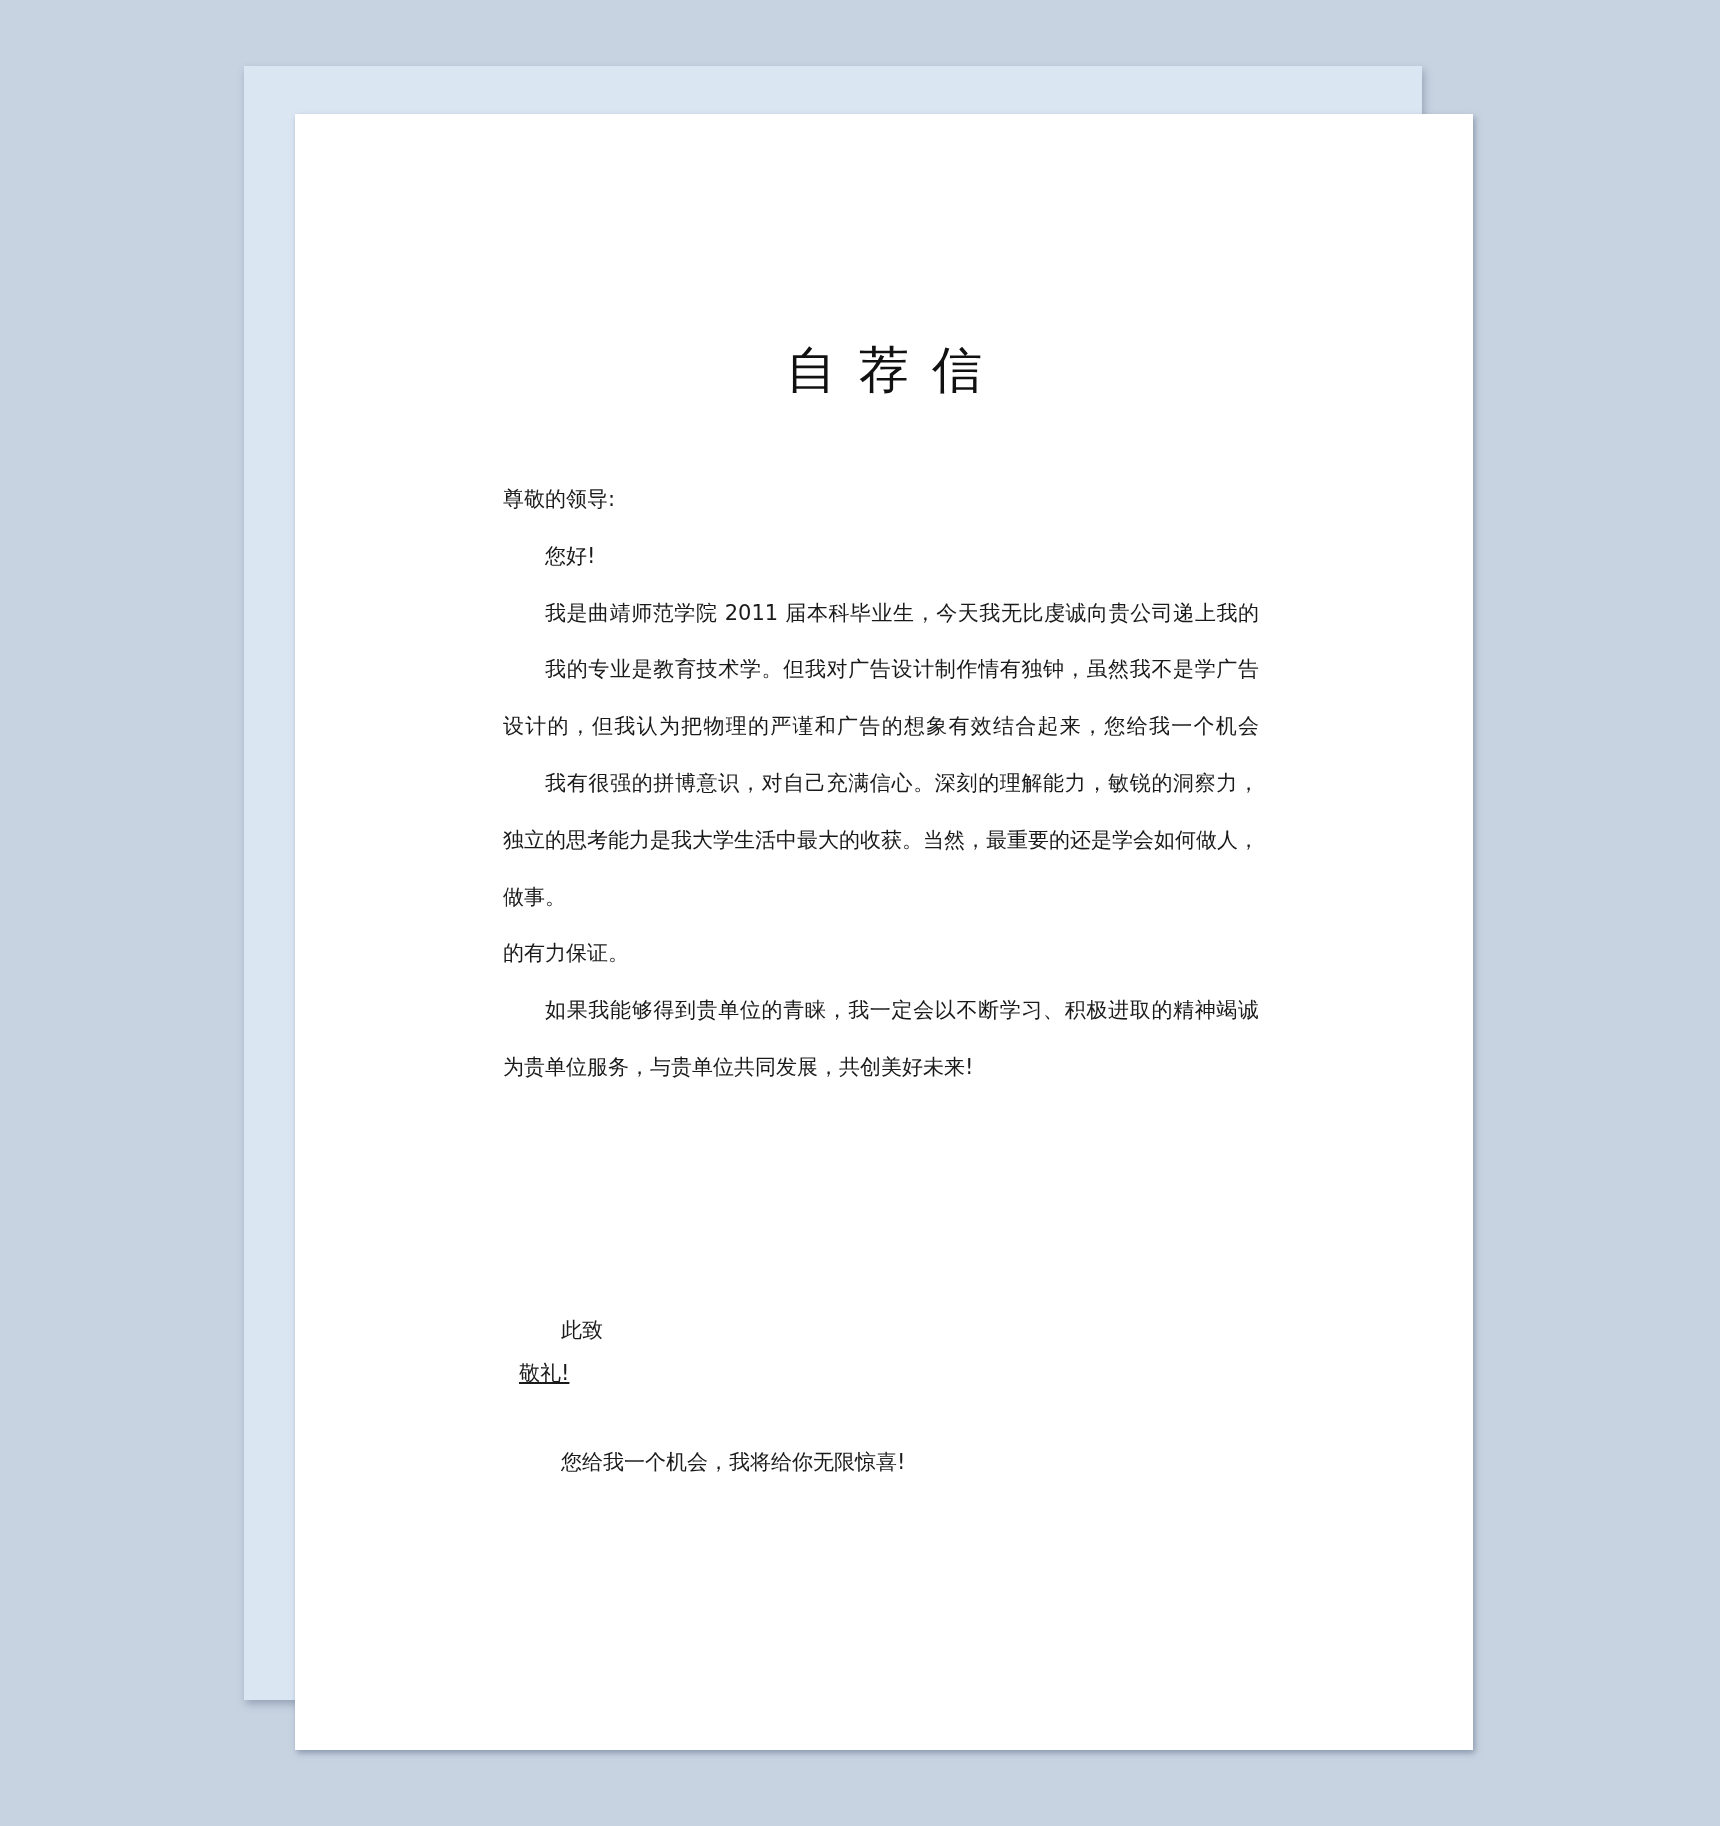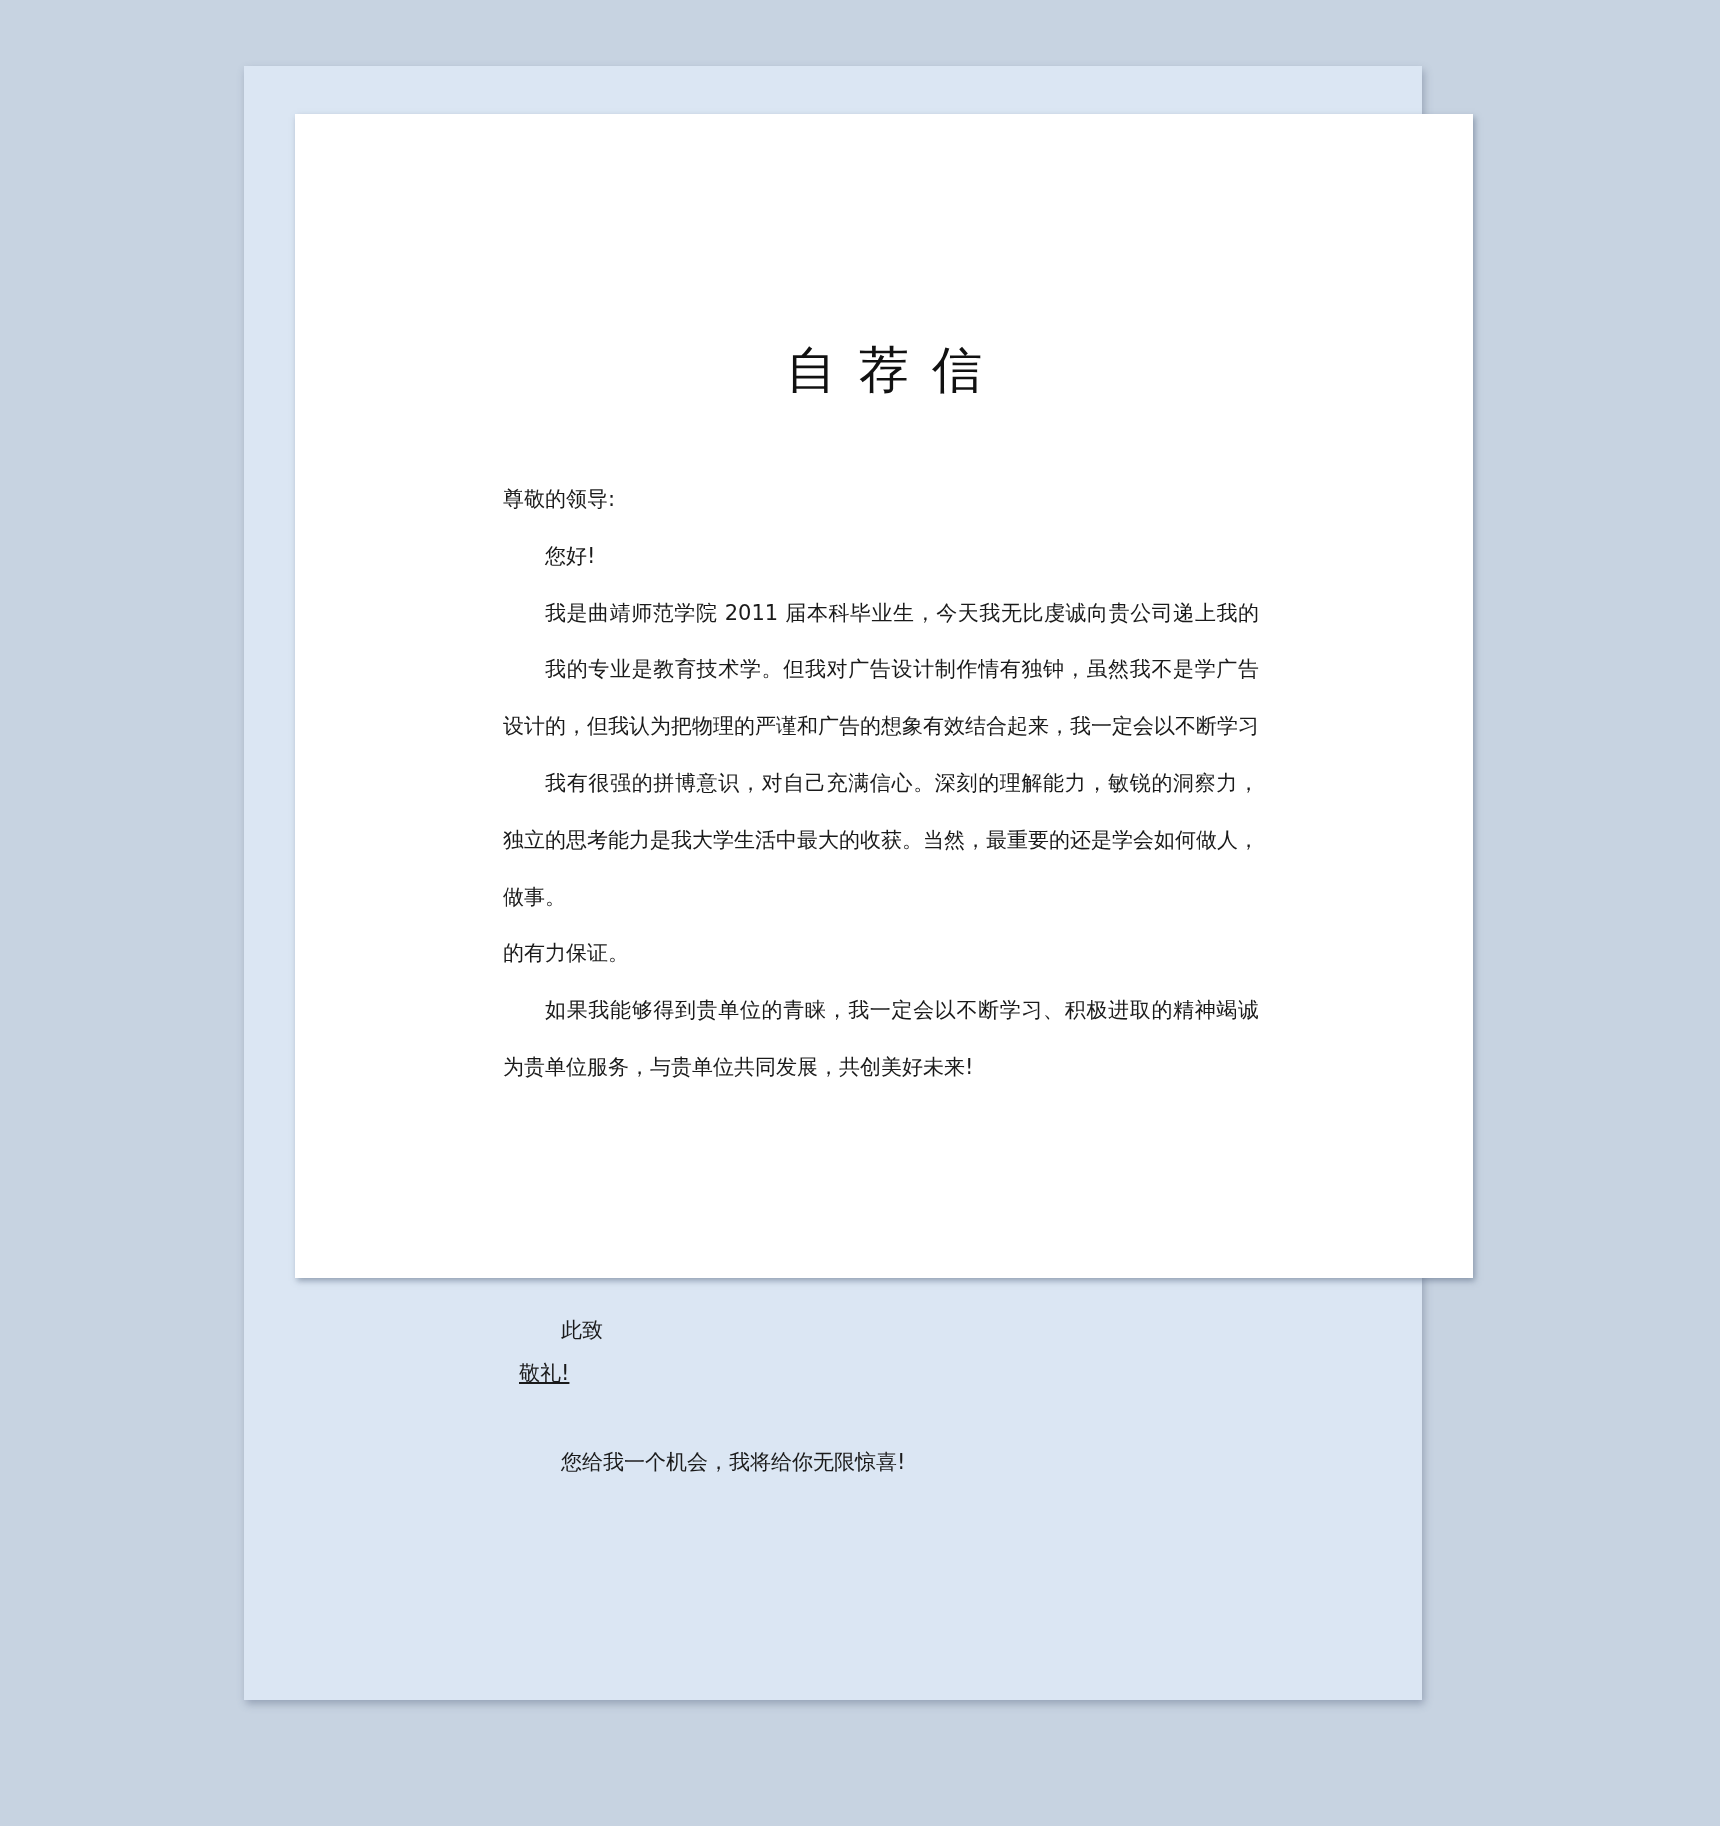--- a/index.html
+++ b/index.html
@@ -21,21 +21,21 @@
     width: 1178px;
     height: 1634px;
     background: #dbe6f3;
     box-shadow: 2px 4px 8px rgba(90, 105, 130, 0.45);
   }
   .front-page {
     position: absolute;
     left: 295px;
     top: 114px;
     width: 1178px;
-    height: 1164px;
+    height: 1636px;
     background: #ffffff;
     box-shadow: 2px 3px 6px rgba(90, 105, 130, 0.55);
   }
   .title {
     position: absolute;
     left: 0;
     right: 0;
     top: 226px;
     text-align: center;
     font-size: 50px;
@@ -86,21 +86,21 @@
 <div class="front-page">
   <div class="title">自荐信</div>
 
   <div class="body-text">
     <span class="line last">尊敬的领导:</span>
     <span class="line last indent">您好!</span>
 
     <span class="line indent">我是曲靖师范学院 2011 届本科毕业生，今天我无比虔诚向贵公司递上我的</span>
 
     <span class="line indent">我的专业是教育技术学。但我对广告设计制作情有独钟，虽然我不是学广告</span>
-    <span class="line">设计的，但我认为把物理的严谨和广告的想象有效结合起来，我一定会以不断学习</span>
+    <span class="line">设计的，但我认为把物理的严谨和广告的想象有效结合起来，您给我一个机会</span>
 
     <span class="line indent">我有很强的拼博意识，对自己充满信心。深刻的理解能力，敏锐的洞察力，</span>
     <span class="line">独立的思考能力是我大学生活中最大的收获。当然，最重要的还是学会如何做人，</span>
     <span class="line last">做事。</span>
 
     <span class="line last">的有力保证。</span>
 
     <span class="line indent">如果我能够得到贵单位的青睐，我一定会以不断学习、积极进取的精神竭诚</span>
     <span class="line last">为贵单位服务，与贵单位共同发展，共创美好未来!</span>
   </div>

